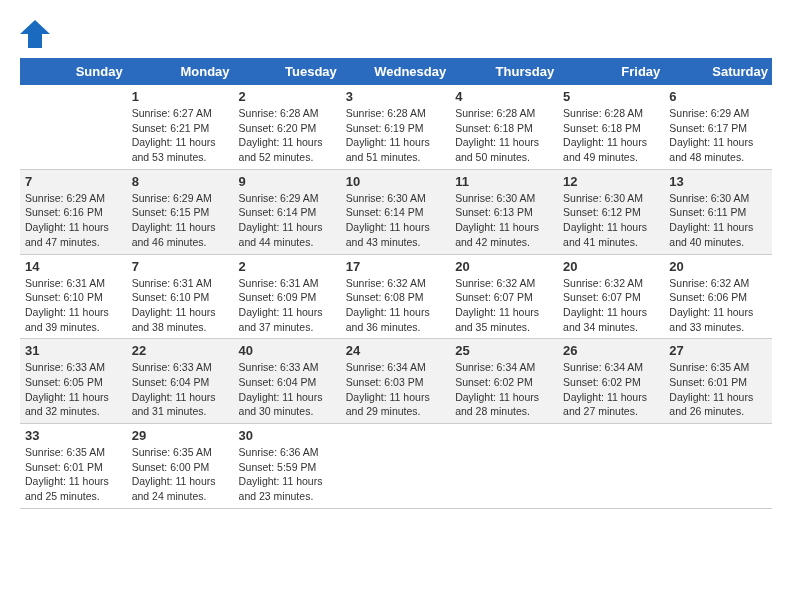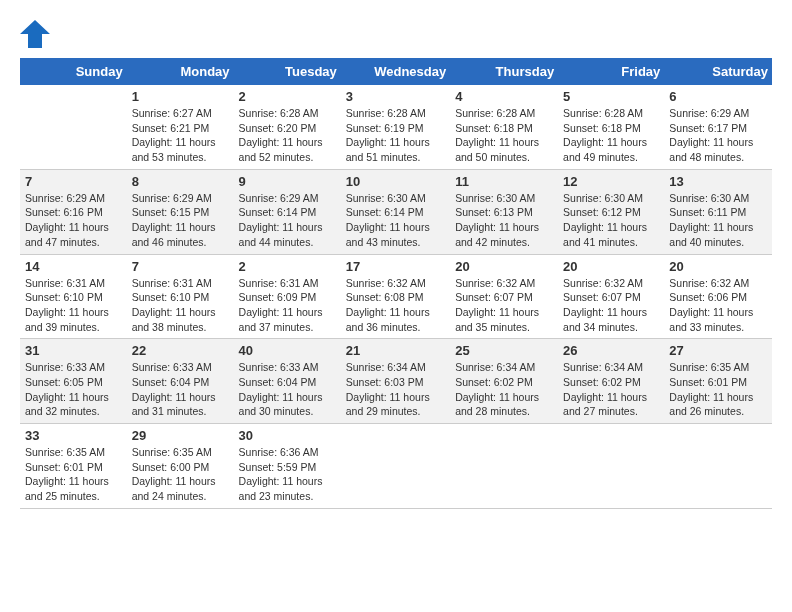--- a/index.html
+++ b/index.html
@@ -218,21 +218,21 @@
         </td>
         <td>
           <span class="day-num">22</span>
           <div class="day-info">Sunrise: 6:33 AM<br>Sunset: 6:04 PM<br>Daylight: 11 hours and 31 minutes.</div>
         </td>
         <td>
           <span class="day-num">40</span>
           <div class="day-info">Sunrise: 6:33 AM<br>Sunset: 6:04 PM<br>Daylight: 11 hours and 30 minutes.</div>
         </td>
         <td>
-          <span class="day-num">21</span>
+          <span class="day-num">24</span>
           <div class="day-info">Sunrise: 6:34 AM<br>Sunset: 6:03 PM<br>Daylight: 11 hours and 29 minutes.</div>
         </td>
         <td>
           <span class="day-num">25</span>
           <div class="day-info">Sunrise: 6:34 AM<br>Sunset: 6:02 PM<br>Daylight: 11 hours and 28 minutes.</div>
         </td>
         <td>
           <span class="day-num">26</span>
           <div class="day-info">Sunrise: 6:34 AM<br>Sunset: 6:02 PM<br>Daylight: 11 hours and 27 minutes.</div>
         </td>

